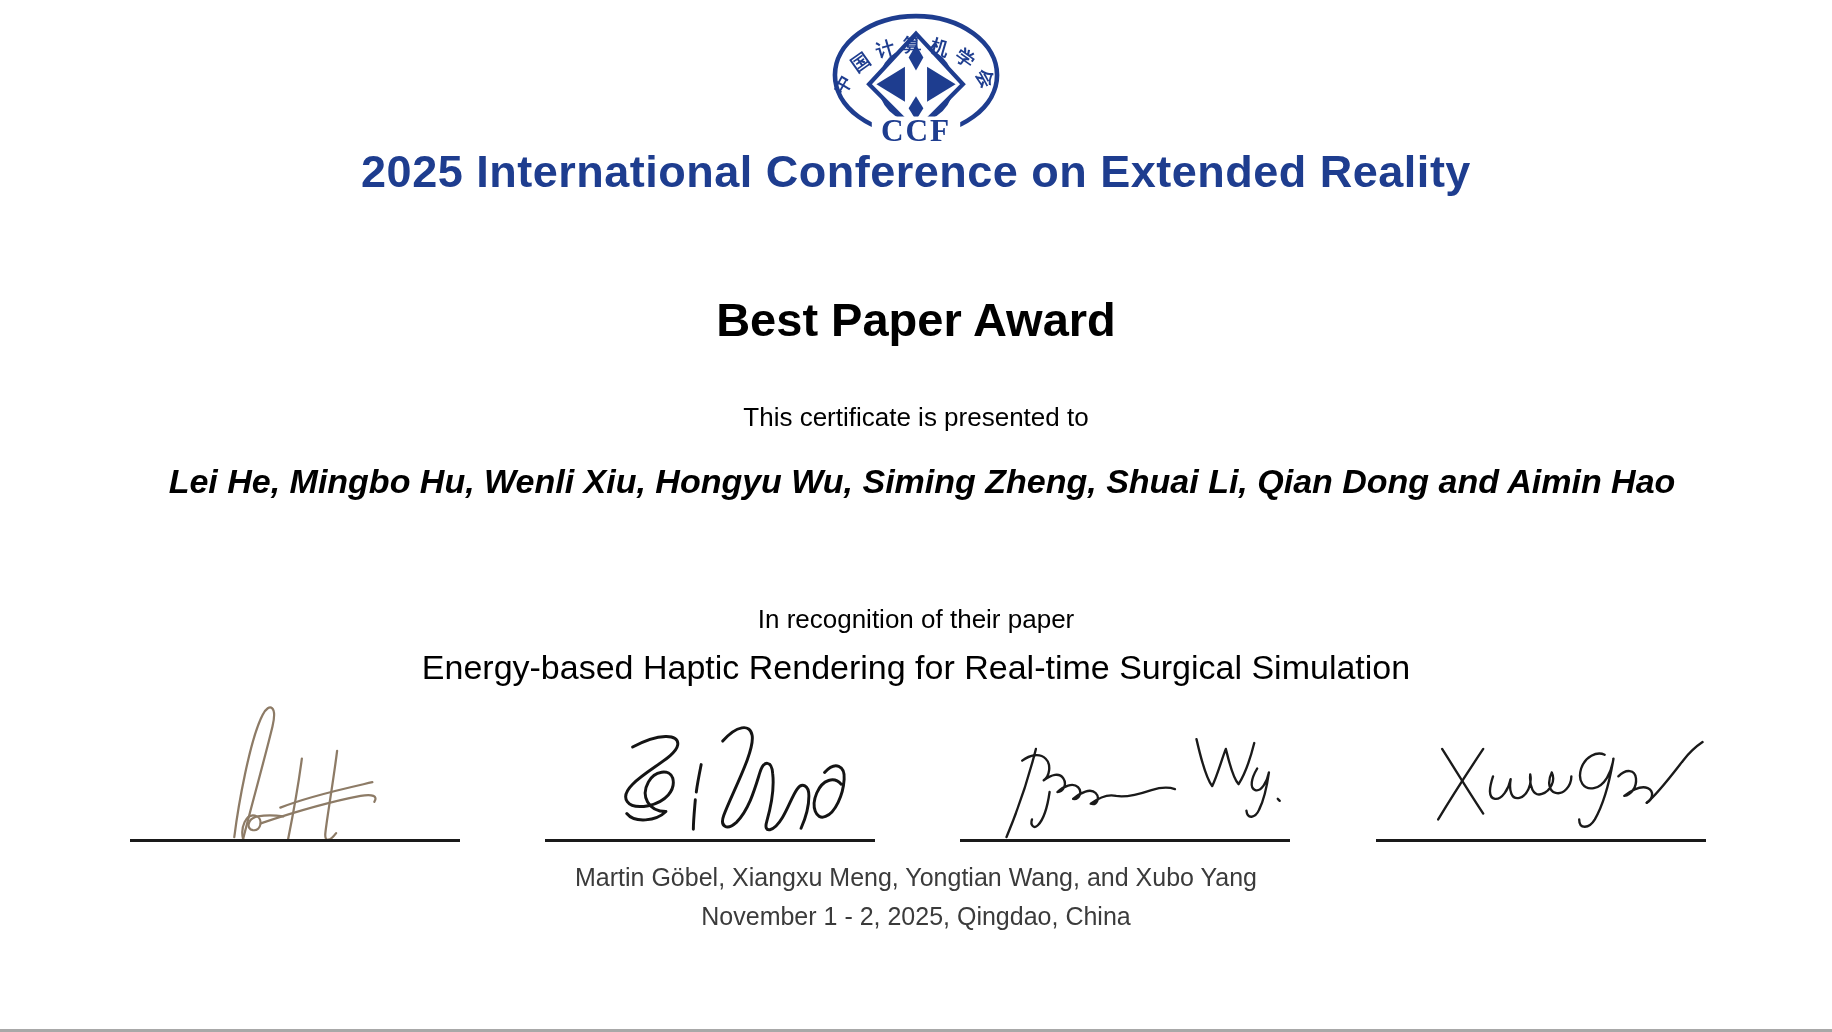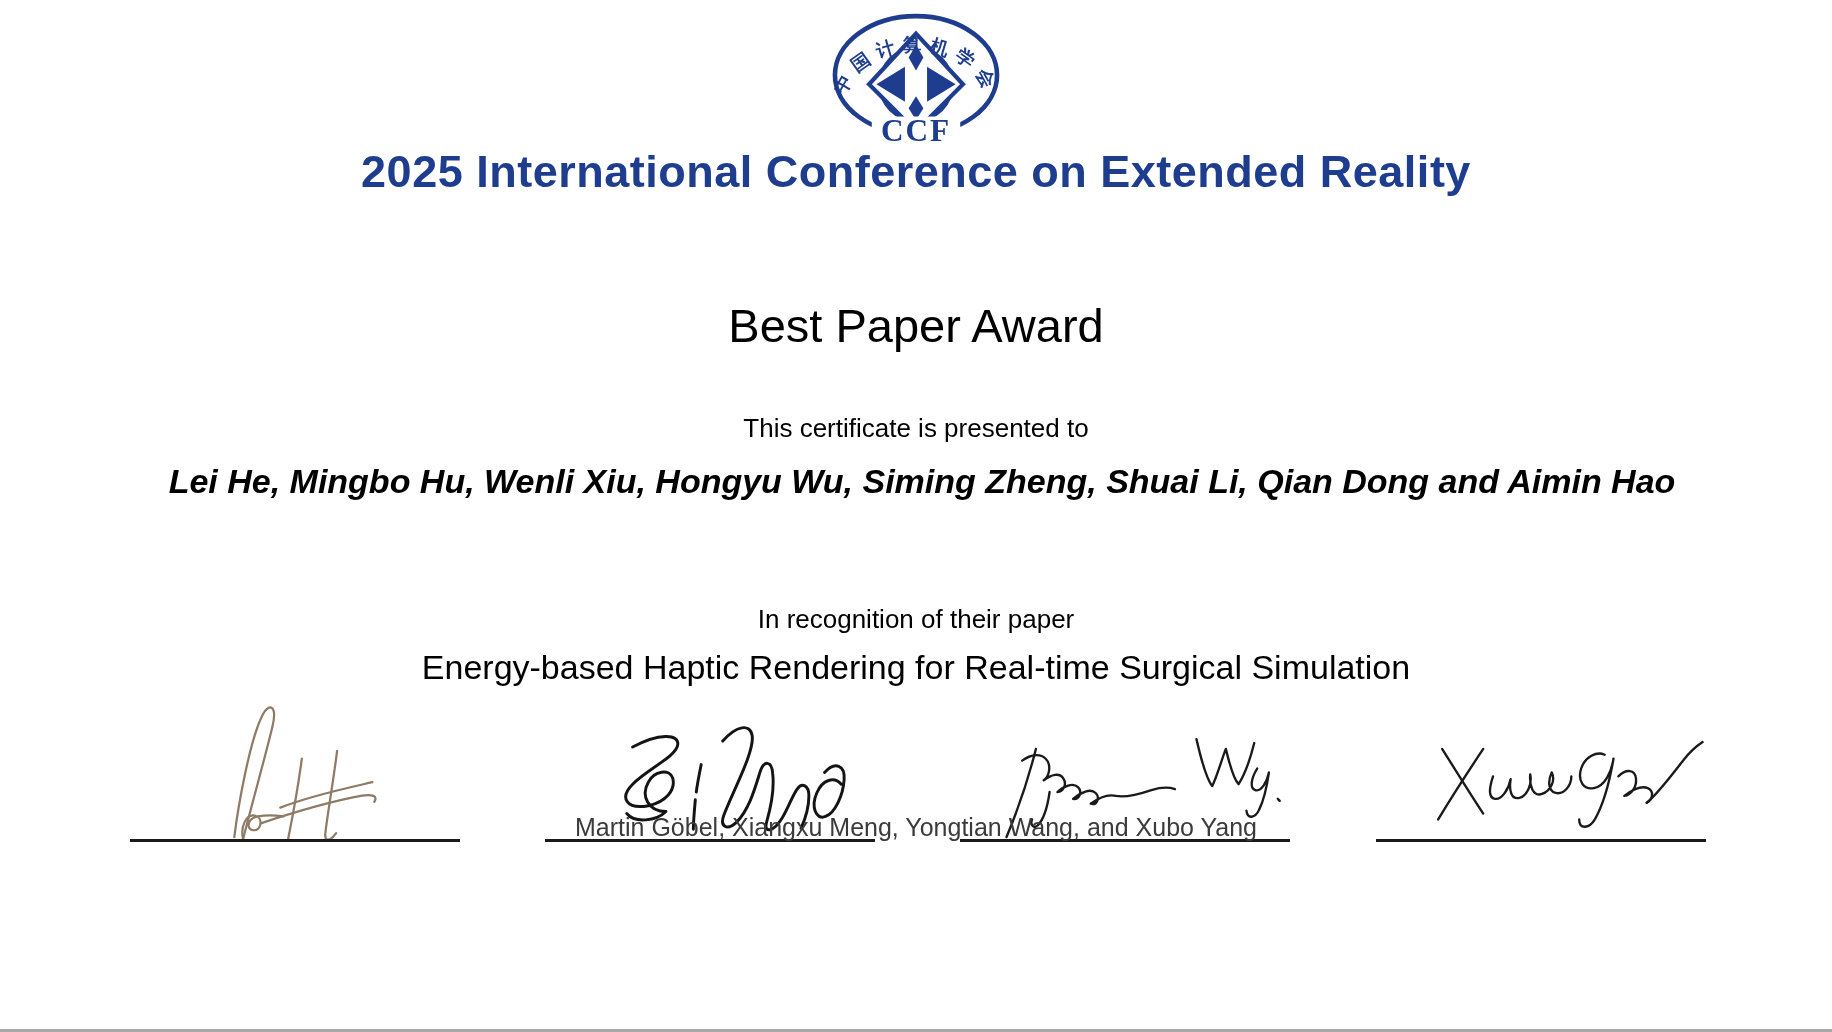--- a/index.html
+++ b/index.html
@@ -8,42 +8,42 @@
 
   .abs { position: absolute; left: 0; right: 0; }
   .center { text-align: center; }
 
   .logo { position: absolute; left: 822px; top: 6px; width: 188px; height: 140px; }
 
   .conf-title {
     top: 146px; font-size: 45px; font-weight: bold; color: #1e3d8f;
     letter-spacing: 0.5px;
   }
-  .award-title { top: 298px; font-size: 47px; font-weight: normal; color: #000000; }
-  .presented   { top: 413px; font-size: 26px; color: #000000; }
+  .award-title { top: 292px; font-size: 47px; font-weight: bold; color: #000000; }
+  .presented   { top: 402px; font-size: 26px; color: #000000; }
   .recipients  {
     top: 455px; font-size: 34px; font-weight: bold; font-style: italic;
     color: #000000; line-height: 53px; max-width: 1560px;
     margin: 0 auto; left: 12px; right: 0;
   }
   .recognition { top: 604px; font-size: 26px; color: #000000; }
   .paper-title { top: 648px; font-size: 34px; font-weight: normal; color: #000000; }
 
   .sig-block {
     position: absolute; top: 698px; width: 330px; height: 144px;
     border-bottom: 3px solid #1a1a1a;
   }
   .sig-block svg { width: 100%; height: 100%; display: block; }
   .sig-1 { left: 130px; }
   .sig-2 { left: 545px; }
   .sig-3 { left: 960px; }
   .sig-4 { left: 1376px; }
 
   .footer {
-    top: 808px; font-size: 25px; color: #3b3b3b; line-height: 39px;
+    top: 858px; font-size: 25px; color: #3b3b3b; line-height: 39px;
   }
 
   .page-edge {
     position: absolute; left: 0; right: 0; bottom: 0; height: 3px;
     background: #a8a8a8;
   }
 </style>
 </head>
 <body>
 
@@ -140,17 +140,18 @@
         <path d="M116,80 C112,92 111,102 118,103 C125,104 132,93 134,83 C132,95 135,104 143,102 C151,100 156,88 154,78 C153,90 157,101 166,98 C175,95 180,84 176,76 C172,84 172,95 180,97 C188,99 196,90 196,80"></path>
         <path d="M230,58 C222,54 210,60 206,72 C202,85 209,94 219,92 C230,90 237,76 239,62 C235,86 229,108 220,124 C214,134 204,134 204,124"></path>
         <path d="M244,80 C252,72 261,73 262,82 C263,91 257,99 250,100 C258,94 267,89 274,92 C281,95 279,104 273,107"></path>
         <path d="M273,107 C284,98 296,82 310,64 C317,55 324,49 330,45"></path>
       </g>
     </svg>
   </div>
 
   <div class="abs center footer">
     <div>Martin Göbel, Xiangxu Meng, Yongtian Wang, and Xubo Yang</div>
+    <div>November 1 - 2, 2025, Qingdao, China</div>
   </div>
 
   <div class="page-edge"></div>
 
 </div>
 
 </body></html>

